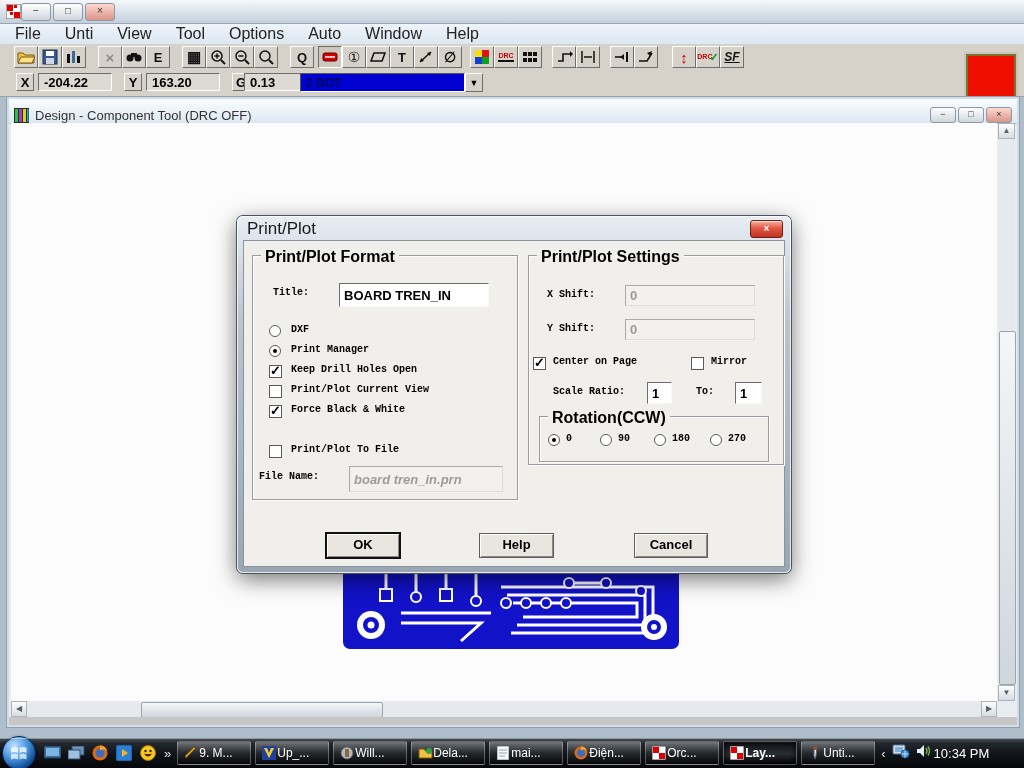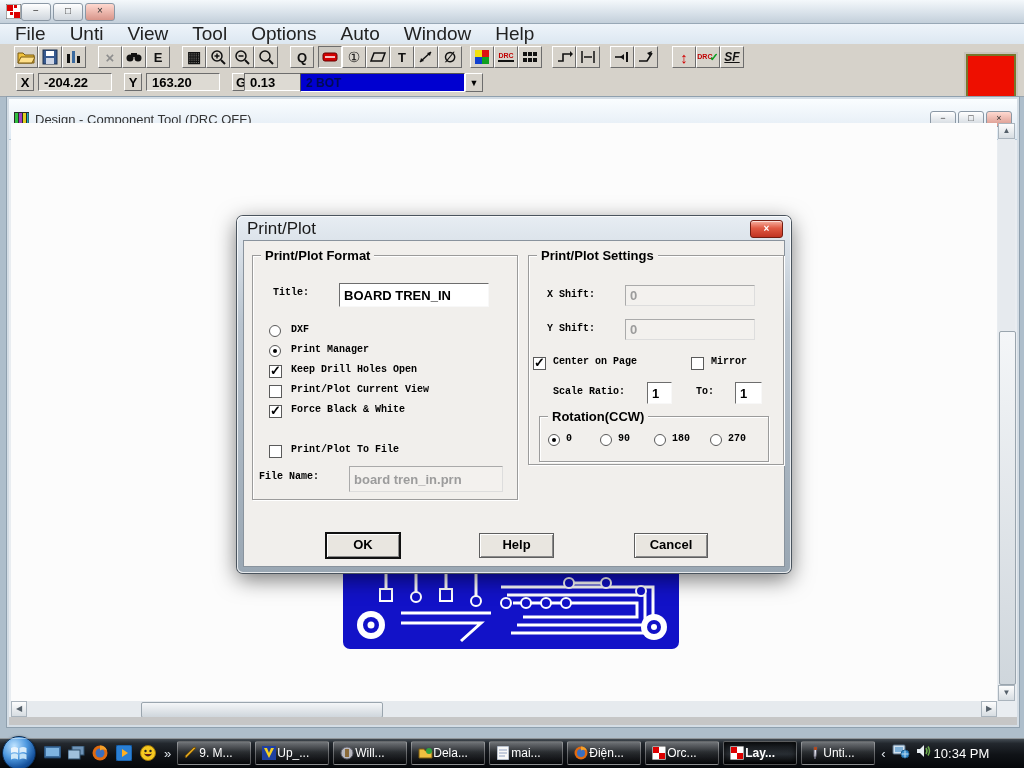--- a/index.html
+++ b/index.html
@@ -8,21 +8,21 @@
 
   
   #titlebar{left:0;top:0;width:1024px;height:24px;background:linear-gradient(#f4f8fb,#d9e2ea 55%,#c3cfda);border-bottom:1px solid #98a8b6;display:flex;align-items:center;padding:0 6px;box-sizing:border-box;}
   #titlebar .title{font-size:13px;color:#2a2a2a;margin-left:6px;flex:1;white-space:nowrap;overflow:hidden;}
   .winbtns{display:flex;gap:2px;}
   .winbtn{width:28px;height:16px;border:1px solid #8b98a5;border-radius:3px;background:linear-gradient(#ffffff,#cfd6dd);font-size:10px;line-height:14px;text-align:center;color:#333;}
   .winbtn.close{background:linear-gradient(#ffd9d0,#d8958a);}
   .appicon{width:15px;height:15px;display:inline-block;}
 
   #menubar{left:0;top:24px;width:1024px;height:20px;background:linear-gradient(#eef4fa,#dce7f1);border-bottom:1px solid #b9c6d2;display:flex;align-items:center;}
-  .menuitem{font-size:19px;color:#222;padding:2px 9px;margin-left:6px;}
+  .menuitem{font-size:16px;color:#222;padding:2px 9px;margin-left:6px;}
 
   #toolbar{left:0;top:44px;width:1024px;height:26px;background:#d6d2ca;border-bottom:1px solid #b8b4ac;}
   .tbtn{position:absolute;top:2px;width:24px;height:22px;background:#d6d2ca;border:1px solid;border-color:#ffffff #6d6d6d #6d6d6d #ffffff;display:flex;align-items:center;justify-content:center;font-size:13px;font-weight:bold;color:#111;box-sizing:border-box;}
   .tbtn.pressed{border-color:#6d6d6d #ffffff #ffffff #6d6d6d;background:#ccc8c0;}
   .tbtn svg{display:block;}
   .glyph-gray{color:#8e8e8e;font-size:15px;}
   .glyph-drc{font-size:7px;font-weight:bold;color:#c00000;line-height:6px;text-align:center;border-bottom:2px solid #111;padding-bottom:1px;}
   .glyph-sf{font-style:italic;text-decoration:underline;font-size:12px;}
   .glyph-err{color:#d00000;font-size:15px;}
   .colorgrid{width:14px;height:14px;display:grid;grid-template-columns:7px 7px;grid-template-rows:7px 7px;}
@@ -30,21 +30,21 @@
 
   #coordbar{left:0;top:70px;width:1024px;height:26px;background:#d6d2ca;border-bottom:1px solid #9aa4ae;}
   .coordlab{position:absolute;top:3px;height:18px;background:#d6d2ca;border:1px solid;border-color:#ffffff #6d6d6d #6d6d6d #ffffff;font-weight:bold;font-size:13px;text-align:center;line-height:18px;box-sizing:border-box;}
   .coordval{position:absolute;top:3px;height:18px;background:#dddad3;border:1px solid;border-color:#6d6d6d #ffffff #ffffff #6d6d6d;font-weight:bold;font-size:13px;padding:0 5px;line-height:17px;box-sizing:border-box;}
   #layerbox{position:absolute;left:300px;top:3px;width:165px;height:19px;background:#0000d0;border:1px solid;border-color:#555 #fff #fff #555;color:#000a55;font-weight:bold;font-size:12px;line-height:18px;padding-left:5px;box-sizing:border-box;}
   #layerarrow{position:absolute;left:465px;top:3px;width:18px;height:19px;background:#d6d2ca;border:1px solid;border-color:#fff #6d6d6d #6d6d6d #fff;font-size:9px;text-align:center;line-height:18px;box-sizing:border-box;}
   #redbox{position:absolute;left:966px;top:-16px;width:46px;height:43px;background:#ee0f00;border:2px solid #77772c;box-shadow:0 0 0 2px #c9c4bc;}
 
   
   #child{left:6px;top:96px;width:1012px;height:630px;background:#e9edf1;border:1px solid #8fa0ae;box-shadow:inset 0 0 0 2px #d4dde5;}
-  #childbar{position:absolute;left:2px;top:2px;right:2px;height:24px;background:linear-gradient(#fafdff,#dde8f2);border-bottom:1px solid #b5c7d6;display:flex;align-items:center;padding:8px 5px;}
+  #childbar{position:absolute;left:2px;top:2px;right:2px;height:24px;background:linear-gradient(#fafdff,#dde8f2);border-bottom:1px solid #b5c7d6;display:flex;align-items:flex-end;padding:0 5px;}
   #childbar .title{font-size:13px;color:#333;margin-left:6px;flex:1;}
   #childbar .winbtn{width:24px;height:14px;line-height:12px;font-size:9px;}
   #canvas{position:absolute;left:4px;top:26px;width:986px;height:578px;background:#fcfcfc;overflow:hidden;}
   
   #vscroll{position:absolute;right:4px;top:26px;width:17px;height:578px;background:#e6eaee;}
   #hscroll{position:absolute;left:4px;top:604px;width:986px;height:16px;background:#e6eaee;}
   .sbarrow{position:absolute;background:linear-gradient(#fdfdfd,#d7dde2);border:1px solid #aab4bd;color:#55606a;font-size:8px;text-align:center;box-sizing:border-box;}
   .sbthumb{position:absolute;background:linear-gradient(#f4f6f8,#cfd6dc);border:1px solid #9aa5ae;border-radius:2px;}
   #statusstrip{position:absolute;left:2px;top:620px;right:2px;height:8px;background:#c6c6c6;}
 
@@ -54,21 +54,21 @@
   #pcbblur .pad1{position:absolute;left:22px;top:5px;width:60px;height:16px;background:#7d8ae8;border-radius:3px;}
   #pcbblur .pad2{position:absolute;left:120px;top:4px;width:110px;height:14px;background:#9aa4ee;border-radius:3px;}
   #pcbblur .pad3{position:absolute;left:300px;top:8px;width:16px;height:12px;background:#6f7ce4;border-radius:6px;}
 
   
   #dialog{left:237px;top:216px;width:554px;height:357px;border-radius:6px;background:linear-gradient(#e7edf3,#b9c4cf 30%,#9aa7b3);box-shadow:0 0 0 1px #4a545e,0 6px 22px rgba(0,0,0,.55),inset 0 0 0 1px rgba(255,255,255,.75);z-index:50;}
   #dlgtitle{position:absolute;left:10px;top:3px;font-size:17px;color:#1a1a1a;}
   #dlgclose{position:absolute;right:8px;top:4px;width:31px;height:16px;background:linear-gradient(#f6b0a0,#e05a43 45%,#c03322);border:1px solid #731d12;border-radius:3px;color:#fff;font-size:10px;font-weight:bold;text-align:center;line-height:15px;box-shadow:inset 0 1px 0 rgba(255,255,255,.6);}
   #dlgbody{position:absolute;left:6px;top:24px;width:540px;height:325px;background:#f1efec;border:1px solid #89939d;box-sizing:content-box;}
   .groupbox{position:absolute;border:1px solid #9b9b9b;box-shadow:1px 1px 0 #ffffff inset,1px 1px 0 #ffffff;}
-  .legend{position:absolute;top:-8px;left:8px;background:#f1efec;padding:0 4px;font-size:13px;font-weight:bold;color:#000;}
+  .legend{position:absolute;top:-8px;left:8px;background:#f1efec;padding:0 4px;font-size:16px;font-weight:bold;color:#000;}
   .lbl{position:absolute;font-size:10px;font-weight:bold;color:#000;white-space:nowrap;font-family:Liberation Mono, monospace;}
   .lbl.dis{color:#000000;text-align:right;}
   .field{position:absolute;background:#fff;border:1px solid;border-color:#6d6d6d #f8f8f8 #f8f8f8 #6d6d6d;font-family:"Liberation Sans",sans-serif;font-weight:bold;font-size:13px;color:#000;padding:0 4px;box-sizing:border-box;}
   .field:disabled{background:#f3f1ee;color:#9c9c9c;border-color:#aaa #ddd #ddd #aaa;}
   .cb{position:absolute;width:13px;height:13px;background:#fff;border:1px solid #5a5a5a;box-sizing:border-box;}
   .cb.checked::after{content:"✓";position:absolute;left:0px;top:-3px;font-size:13px;font-weight:bold;color:#000;}
   .rb{position:absolute;width:12px;height:12px;background:#fff;border:1px solid #5a5a5a;border-radius:50%;box-sizing:border-box;}
   .rb.checked::after{content:"";position:absolute;left:3px;top:3px;width:4px;height:4px;background:#000;border-radius:50%;}
   .dlgbtn{position:absolute;height:23px;background:#e9e6e0;border:1px solid #5e5e5e;box-shadow:inset 1px 1px 0 #ffffff,inset -1px -1px 0 #8a8a8a;font-size:13px;font-weight:bold;text-align:center;line-height:21px;}
   .dlgbtn.default{border:1px solid #111;box-shadow:0 0 0 1px #111,inset 1px 1px 0 #ffffff,inset -1px -1px 0 #8a8a8a;}
@@ -370,21 +370,21 @@
       <span class="lbl" style="left:38px;top:88px">Print Manager</span>
       <span class="cb checked" style="left:16px;top:109px"></span>
       <span class="lbl" style="left:38px;top:108px">Keep Drill Holes Open</span>
       <span class="cb" style="left:16px;top:129px"></span>
       <span class="lbl" style="left:38px;top:128px">Print/Plot Current View</span>
       <span class="cb checked" style="left:16px;top:149px"></span>
       <span class="lbl" style="left:38px;top:148px">Force Black &amp; White</span>
       <span class="cb" style="left:16px;top:189px"></span>
       <span class="lbl" style="left:38px;top:188px">Print/Plot To File</span>
       <span class="lbl dis" style="left:6px;top:215px">File Name:</span>
-      <input class="field" disabled="" style="left: 96px; top: 210px; width: 154px; height: 26px;" value="board tren_in.prn">
+      <input class="field" disabled="" style="left: 96px; top: 210px; width: 154px; height: 26px; font-style: italic;" value="board tren_in.prn">
     </div>
 
     <div class="groupbox" style="left:284px;top:14px;width:254px;height:208px">
       <span class="legend">Print/Plot Settings</span>
       <span class="lbl dis" style="left:18px;top:33px">X Shift:</span>
       <input class="field" disabled="" style="left: 96px; top: 29px; width: 130px; height: 21px;" value="0">
       <span class="lbl dis" style="left:18px;top:67px">Y Shift:</span>
       <input class="field" disabled="" style="left: 96px; top: 63px; width: 130px; height: 21px;" value="0">
       <span class="cb checked" style="left:4px;top:101px"></span>
       <span class="lbl" style="left:24px;top:100px">Center on Page</span>

